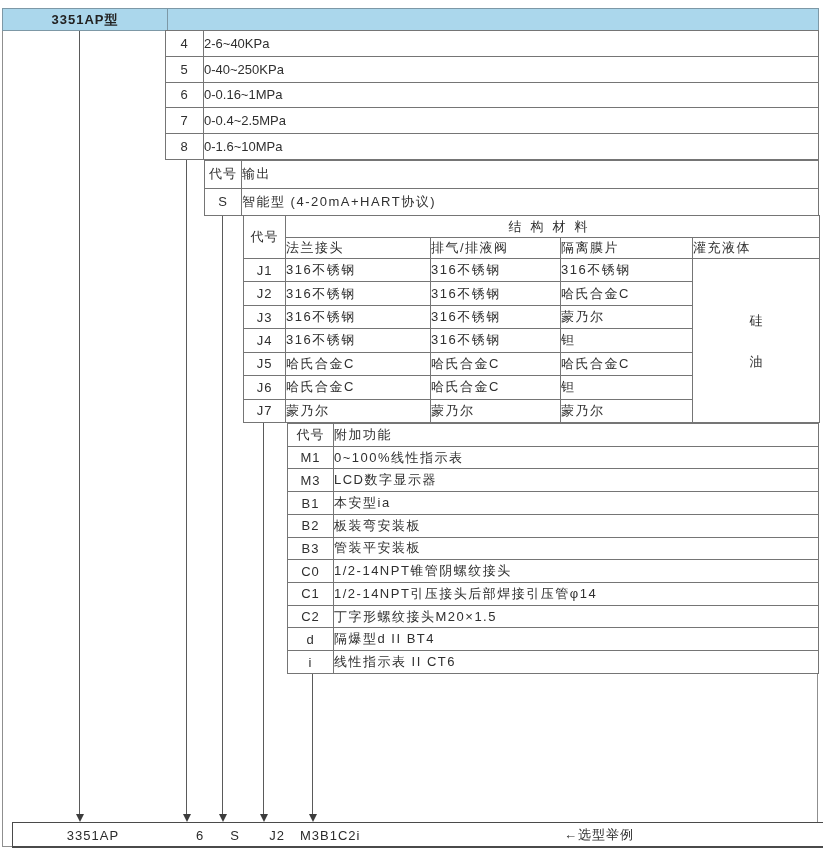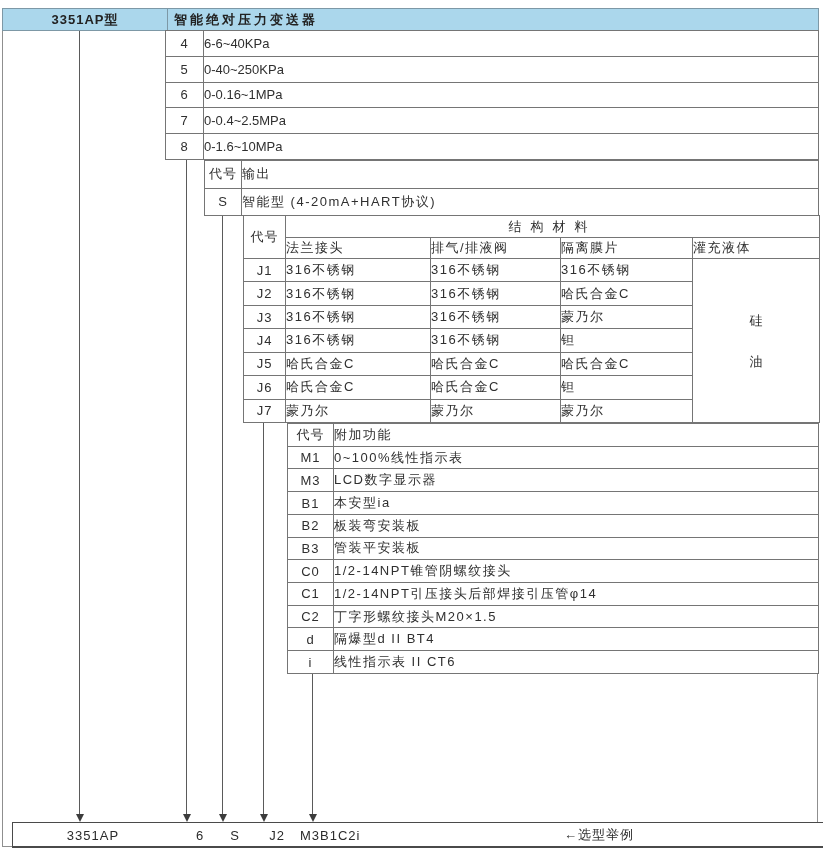--- a/index.html
+++ b/index.html
@@ -49,32 +49,31 @@
 </style>
 </head>
 <body>
 
 <div class="canvas">
 
   <div class="outer-frame"></div>
 
   <div class="header-bar">
     <div class="header-model">3351AP型</div>
-    <div class="header-product">智能绝对压力变送器</div>
   </div>
 
   <table class="tbl" style="left:165px;top:30px;width:654px;height:130px">
     <colgroup>
         <col style="width:38px">
         <col>
       </colgroup>
     <tbody>
       <tr>
         <td class="code-cell">4</td>
-        <td class="val-cell pad24">6-6~40KPa</td>
+        <td class="val-cell pad24">2-6~40KPa</td>
       </tr>
       <tr>
         <td class="code-cell">5</td>
         <td class="val-cell pad24">0-40~250KPa</td>
       </tr>
       <tr>
         <td class="code-cell">6</td>
         <td class="val-cell pad24">0-0.16~1MPa</td>
       </tr>
       <tr>

